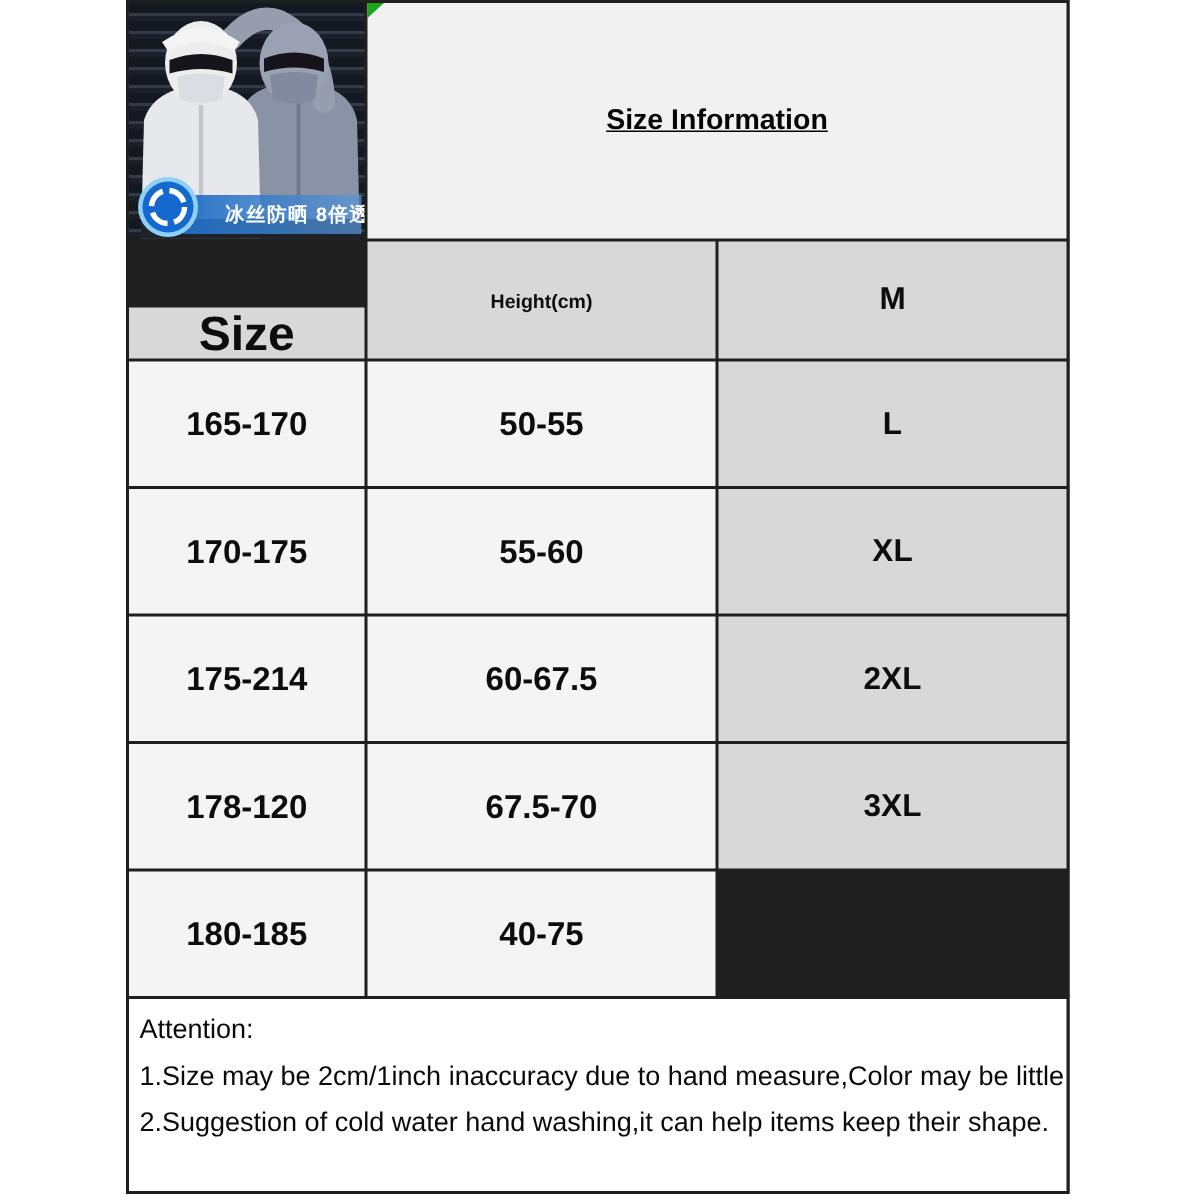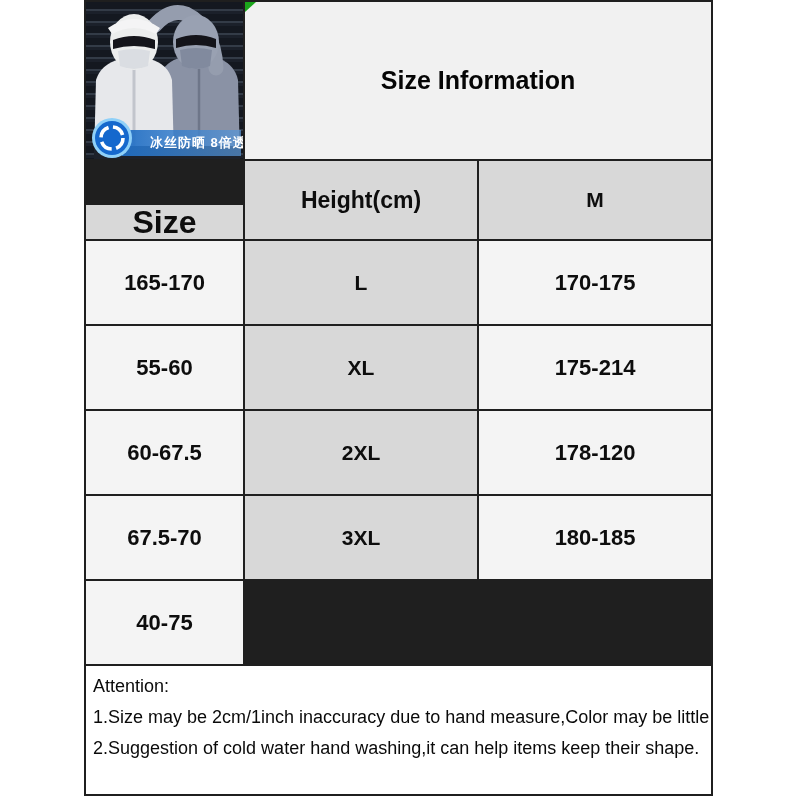--- a/index.html
+++ b/index.html
@@ -27,28 +27,28 @@
   .badge-banner {
     position: absolute; left: 36px; right: 2px; bottom: 3px; height: 26px;
     background: linear-gradient(90deg, rgba(32,110,196,0.95), rgba(90,150,214,0.72));
     display: flex; align-items: center; padding-left: 28px;
     color: #ffffff; font-weight: bold; font-size: 13px; letter-spacing: 1px; white-space: nowrap;
   }
   .badge-circle { position: absolute; left: 5px; bottom: 0px; width: 42px; height: 42px; }
 
   
   .title-cell { position: relative; grid-column: 2 / span 2; grid-row: 1; background: #f1f1f1; }
-  .title-text { font-size: 25px; font-weight: bold; color: #050505; }
+  .title-text { font-size: 19px; font-weight: bold; color: #050505; text-decoration: underline; }
   .corner-flag {
     position: absolute; top: 0; left: 0; width: 0; height: 0;
     border-top: 10px solid #1ba51b; border-right: 11px solid transparent;
   }
 
   
-  .hdr   { background: #d8d8d8; font-weight: bold; font-size: 23px; }
+  .hdr   { background: #d8d8d8; font-weight: bold; font-size: 13px; }
   .hdr.col-size { font-size: 32px; margin-top: 44px; }
   .size-label { background: #d8d8d8; font-weight: bold; font-size: 21px; }
   .value { background: #f4f4f4; font-weight: bold; font-size: 22px; }
 
   
   .attention {
     grid-column: 1 / span 3; background: #ffffff;
     flex-direction: column; align-items: flex-start; justify-content: flex-start;
     padding: 5px 7px; font-size: 18px; line-height: 31px; color: #0a0a0a;
   }
@@ -92,20 +92,21 @@
     <div class="cell title-cell">
       <div class="corner-flag"></div>
       <div class="title-text">Size Information</div>
     </div>
 
     <div class="cell hdr col-size">Size</div>
     <div class="cell hdr">Height(cm)</div>
 
     <div class="cell size-label">M</div>
     <div class="cell value">165-170</div>
+    <div class="cell value">50-55</div>
 
     <div class="cell size-label">L</div>
     <div class="cell value">170-175</div>
     <div class="cell value">55-60</div>
 
     <div class="cell size-label">XL</div>
     <div class="cell value">175-214</div>
     <div class="cell value">60-67.5</div>
 
     <div class="cell size-label">2XL</div>

